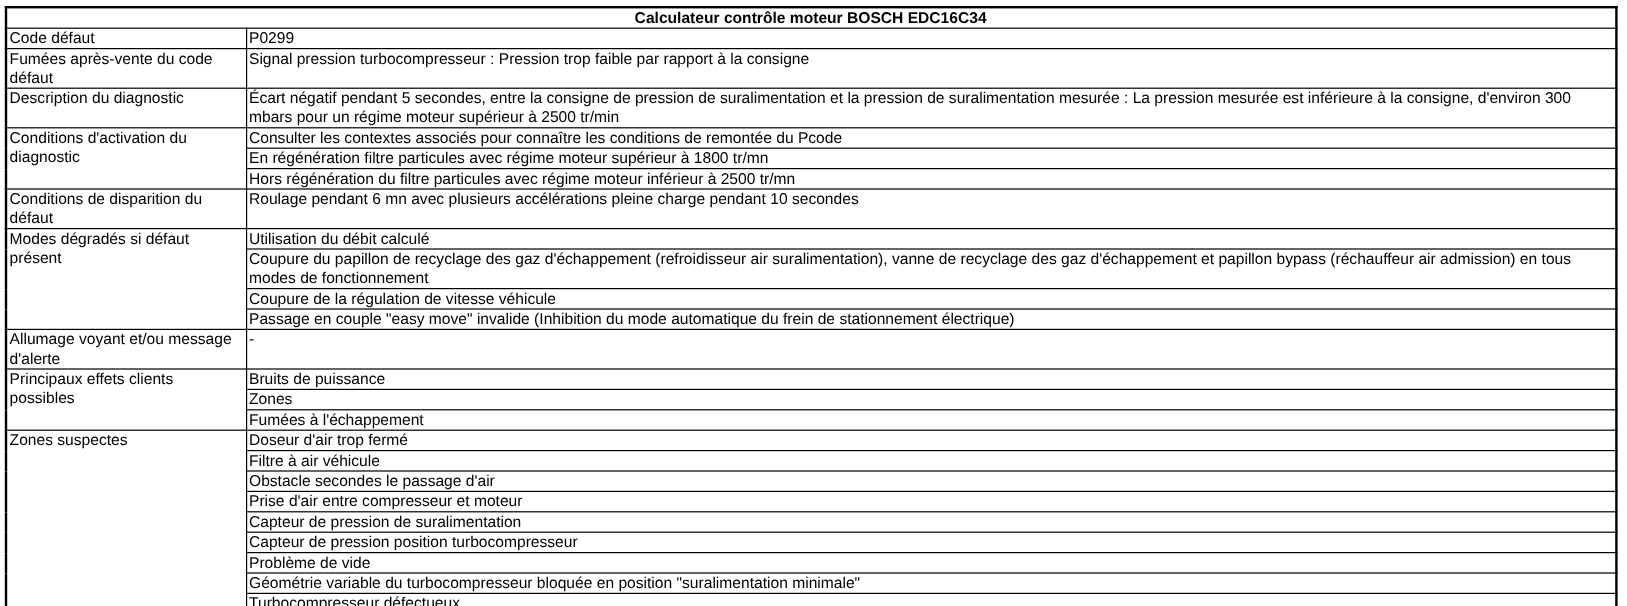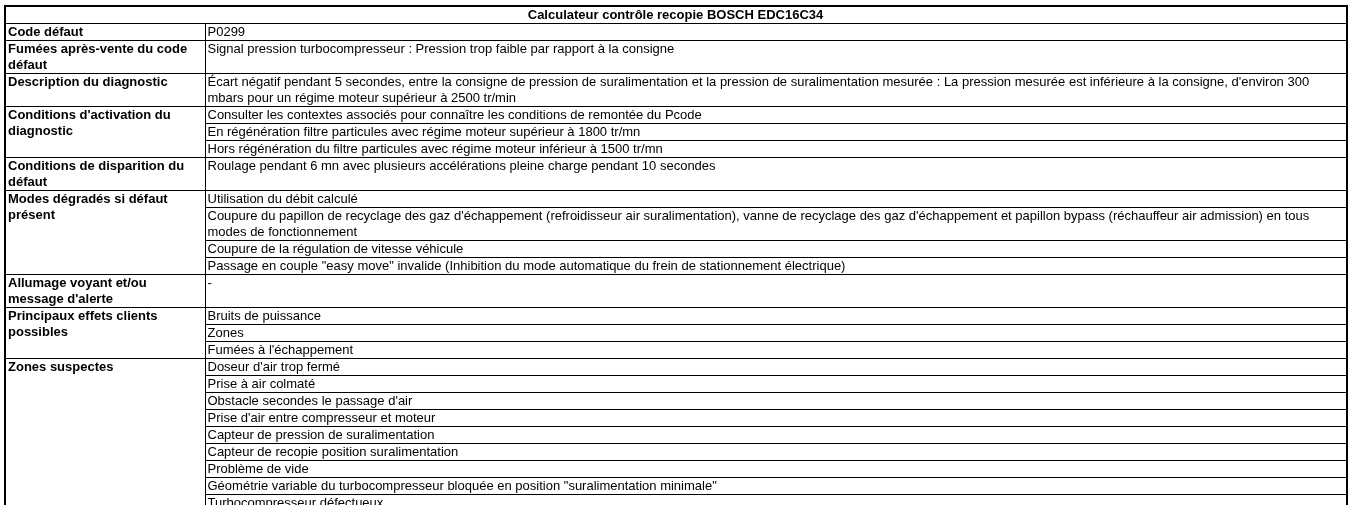--- a/index.html
+++ b/index.html
@@ -30,39 +30,39 @@
     padding: 0 3px 0 2px;
     color: #000000;
     word-wrap: break-word;
   }
   td.title-cell {
     font-weight: bold;
     text-align: center;
     padding: 4px 0 3px 0;
   }
   td.label-cell {
-    font-weight: bold;
+    font-weight: normal;
     margin-left: 10px;
   }
   td.value-cell.bold {
     font-weight: normal;
   }
 </style>
 </head>
 <body>
 
 <div class="table-wrap">
   <table class="dtc-table">
     <colgroup>
       <col style="width:200px;">
       <col>
     </colgroup>
     <tbody>
       <tr>
-        <td class="title-cell" colspan="2">Calculateur contrôle recopie BOSCH EDC16C34</td>
+        <td class="title-cell" colspan="2">Calculateur contrôle moteur BOSCH EDC16C34</td>
       </tr>
 
       <tr>
         <td class="label-cell">Code défaut</td>
         <td class="value-cell bold">P0299</td>
       </tr>
 
       <tr>
         <td class="label-cell">Fumées après-vente du code défaut</td>
         <td class="value-cell">Signal pression turbocompresseur : Pression trop faible par rapport à la consigne</td>
@@ -74,21 +74,21 @@
       </tr>
 
       <tr>
         <td class="label-cell" rowspan="3">Conditions d'activation du diagnostic</td>
         <td class="value-cell">Consulter les contextes associés pour connaître les conditions de remontée du Pcode</td>
       </tr>
       <tr>
         <td class="value-cell">En régénération filtre particules avec régime moteur supérieur à 1800 tr/mn</td>
       </tr>
       <tr>
-        <td class="value-cell">Hors régénération du filtre particules avec régime moteur inférieur à 1500 tr/mn</td>
+        <td class="value-cell">Hors régénération du filtre particules avec régime moteur inférieur à 2500 tr/mn</td>
       </tr>
 
       <tr>
         <td class="label-cell">Conditions de disparition du défaut</td>
         <td class="value-cell">Roulage pendant 6 mn avec plusieurs accélérations pleine charge pendant 10 secondes</td>
       </tr>
 
       <tr>
         <td class="label-cell" rowspan="4">Modes dégradés si défaut présent</td>
         <td class="value-cell">Utilisation du débit calculé</td>
@@ -117,33 +117,33 @@
       </tr>
       <tr>
         <td class="value-cell">Fumées à l'échappement</td>
       </tr>
 
       <tr>
         <td class="label-cell" rowspan="9">Zones suspectes</td>
         <td class="value-cell">Doseur d'air trop fermé</td>
       </tr>
       <tr>
-        <td class="value-cell">Prise à air colmaté</td>
+        <td class="value-cell">Filtre à air véhicule</td>
       </tr>
       <tr>
         <td class="value-cell">Obstacle secondes le passage d'air</td>
       </tr>
       <tr>
         <td class="value-cell">Prise d'air entre compresseur et moteur</td>
       </tr>
       <tr>
         <td class="value-cell">Capteur de pression de suralimentation</td>
       </tr>
       <tr>
-        <td class="value-cell">Capteur de recopie position suralimentation</td>
+        <td class="value-cell">Capteur de pression position turbocompresseur</td>
       </tr>
       <tr>
         <td class="value-cell">Problème de vide</td>
       </tr>
       <tr>
         <td class="value-cell">Géométrie variable du turbocompresseur bloquée en position "suralimentation minimale"</td>
       </tr>
       <tr>
         <td class="value-cell">Turbocompresseur défectueux</td>
       </tr>

